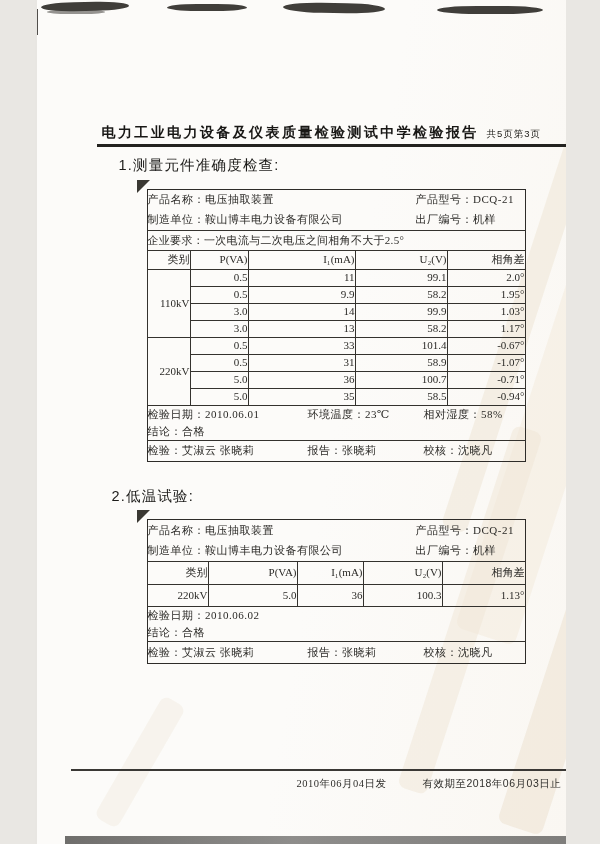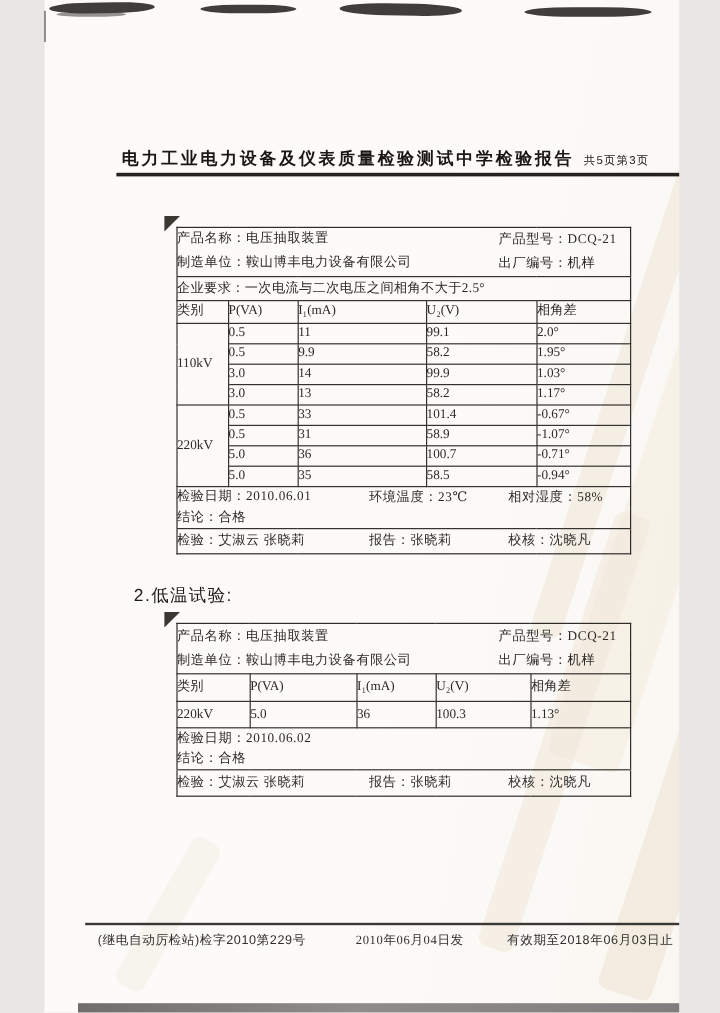--- a/index.html
+++ b/index.html
@@ -25,21 +25,21 @@
         font-size:14.5px;letter-spacing:1.2px;color:#1c1b19;white-space:nowrap;}
   #sec1-heading{left:84px;top:156px;}
   #sec2-heading{left:77px;top:487px;}
 
   
   table.rpt{position:absolute;left:112px;border-collapse:collapse;table-layout:fixed;width:378px;
         border:1.5px solid #2e2c29;}
   #table1{top:189px;}
   #table2{top:519px;}
   .rpt td{font-size:11px;color:#2b2a27;padding:0;vertical-align:middle;line-height:1.25;}
-  .gc{border:1px solid #34322e;text-align:left;}
+  .gc{border:1px solid #34322e;text-align:right;}
   .bt{border-top:1px solid #34322e;}
   .info-td{position:relative;padding-left:9px;letter-spacing:.5px;}
   .grp-r{position:absolute;left:268px;top:50%;transform:translateY(-50%);white-space:nowrap;}
   .req-td{padding-left:24px;letter-spacing:.3px;}
   .req2-td{padding:2px 10px 2px 8px;}
   .req2-td p{margin:0;text-indent:22px;line-height:16px;letter-spacing:.3px;}
   .meta-td{position:relative;padding-left:9px;letter-spacing:.5px;}
   .m2{position:absolute;left:160px;top:50%;transform:translateY(-50%);white-space:nowrap;}
   .m3{position:absolute;left:276px;top:50%;transform:translateY(-50%);white-space:nowrap;}
   .h20 td{height:20px;} .h19 td{height:19px;} .h18 td{height:18px;} .h16 td{height:16px;} .h21 td{height:21px;} .h22 td{height:22px;} .h34 td{height:34px;}
@@ -70,20 +70,21 @@
   <div class="wm" style="left:505px;top:90px;width:62px;height:560px;background:rgba(244,236,224,.65);"></div>
   <div class="wm" style="left:420px;top:420px;width:30px;height:380px;background:rgba(240,230,214,.5);"></div>
   <div class="wm" style="left:532px;top:380px;width:46px;height:460px;background:rgba(236,224,206,.5);"></div>
   <div class="wm" style="left:92px;top:692px;width:26px;height:140px;background:rgba(238,229,214,.35);transform:rotate(30deg);"></div>
   <div class="edge-shade"></div>
 
   <div class="doc-title">电力工业电力设备及仪表质量检验测试中学检验报告</div>
   <div class="page-info">共5页第3页</div>
   <div class="header-rule"></div>
 
+  <div id="sec1-heading" class="sec-heading">1.测量元件准确度检查:</div>
   <div id="tri1" class="corner-tri"></div>
 
   <table id="table1" class="rpt">
     <colgroup>
         <col style="width:43px">
         <col style="width:58px">
         <col style="width:107px">
         <col style="width:92px">
         <col style="width:78px">
       </colgroup>
@@ -234,18 +235,17 @@
           <td colspan="5" class="meta-td bt">
       <span>检验：</span><span>艾淑云 张晓莉</span>
       <span class="m2"><span>报告：</span><span>张晓莉</span></span>
       <span class="m3"><span>校核：</span><span>沈晓凡</span></span>
     </td>
         </tr>
   </tbody>
     </table>
 
   <div class="footer-rule"></div>
-  <div id="f-left" class="f-text">(继电自动厉检站)检字2010第229号</div>
   <div id="f-center" class="f-text">2010年06月04日发</div>
   <div id="f-right" class="f-text">有效期至2018年06月03日止</div>
 
   <div class="bottom-bar"></div>
 </div>
 
 </body></html>

